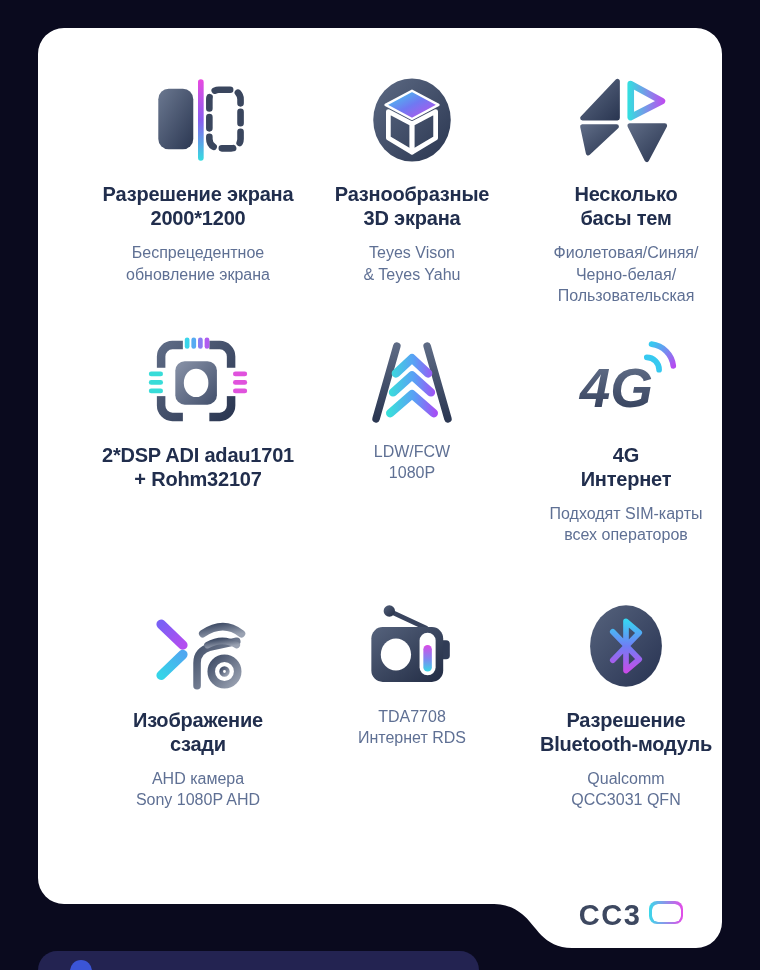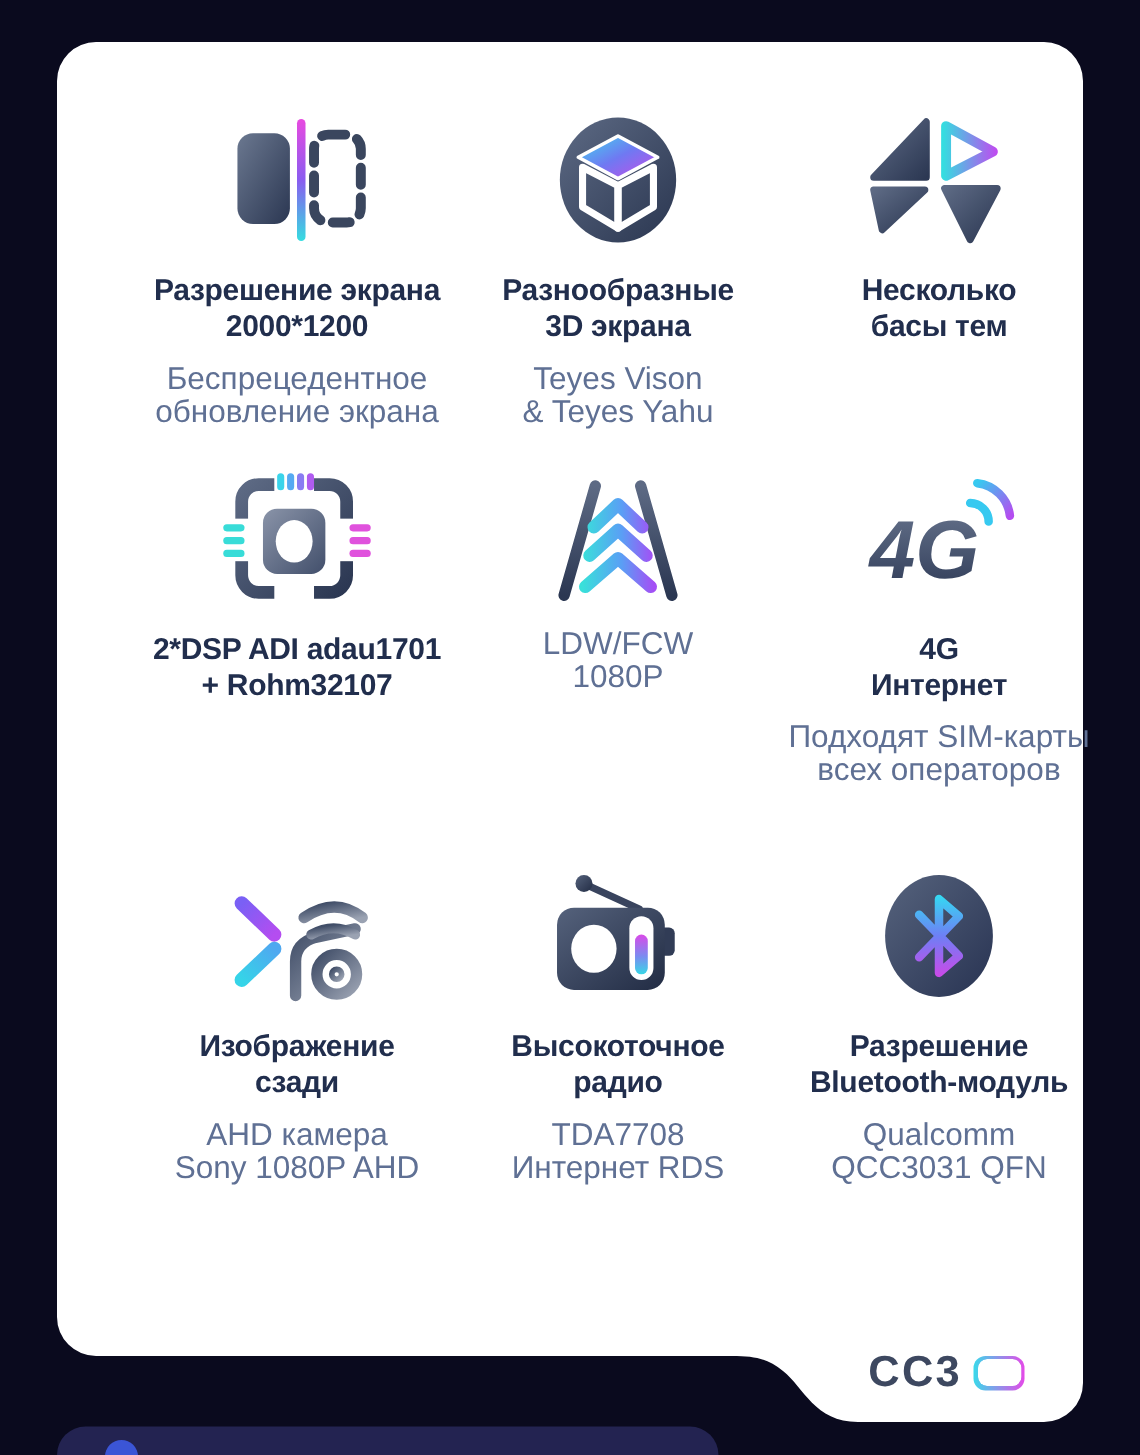--- a/index.html
+++ b/index.html
@@ -16,24 +16,24 @@
   .row { display:grid; grid-template-columns:repeat(3,1fr); column-gap:10px; }
   .row-1 { margin-bottom:26px; }
   .row-2 { margin-bottom:52px; }
   .cell { text-align:center; }
   .icon-box { height:96px; display:flex; align-items:center; justify-content:center; }
   .title {
     margin-top:14px; font-size:20px; line-height:24px; font-weight:700;
     color:#212e4d; white-space:pre-line; letter-spacing:-0.2px;
   }
   .subtitle {
-    margin-top:12px; font-size:21px; line-height:21.5px;
+    margin-top:12px; font-size:16px; line-height:21.5px;
     color:#5f7094; white-space:pre-line;
   }
-  .logo { position:absolute; top:901px; right:77px; z-index:3; display:flex; align-items:center; gap:8px; }
+  .logo { position:absolute; top:901px; right:77px; z-index:3; display:flex; align-items:flex-start; gap:8px; }
   .logo-text {
     font-size:29px; font-weight:700; color:#3d4860; letter-spacing:1.5px; line-height:28px;
   }
   .badge {
     display:inline-block; padding:2.5px; border-radius:8px;
     background:linear-gradient(90deg,#3ad9ea,#e44ae8);
   }
   .badge-inner {
     display:block; background:#ffffff; border-radius:6px; padding:1px 5px 2px;
     font-size:13px; font-weight:700; letter-spacing:1px;
@@ -129,20 +129,23 @@
               </linearGradient>
           </defs>
           <path d="M46 7 L46 46 L9 46 Z" fill="url(#sl3)" stroke="url(#sl3)" stroke-width="5" stroke-linejoin="round"></path>
           <path d="M60 10 L93 28 L60 45 Z" fill="none" stroke="url(#tr3)" stroke-width="7" stroke-linejoin="round"></path>
           <path d="M9 55 L45 55 L15 83 Z" fill="url(#sl3)" stroke="url(#sl3)" stroke-width="5" stroke-linejoin="round"></path>
           <path d="M59 54 L96 54 L77 90 Z" fill="url(#sl3)" stroke="url(#sl3)" stroke-width="5" stroke-linejoin="round"></path>
         </svg>
       </div>
       <div class="title">Несколько
 басы тем</div>
+      <div class="subtitle">Фиолетовая/Синяя/
+Черно-белая/
+Пользовательская</div>
     </div>
   </div>
 
   <div class="row row-2">
 
     <div class="cell">
       <div class="icon-box">
         <svg width="104" height="92" viewBox="0 0 110 96">
           <defs>
             <linearGradient id="sl4" x1="0" y1="0" x2="1" y2="1">
@@ -277,22 +280,20 @@
           </defs>
           <line x1="33" y1="12" x2="70" y2="29" stroke="#39445e" stroke-width="5" stroke-linecap="round"></line>
           <circle cx="31" cy="11" r="6" fill="url(#sl8)"></circle>
           <rect x="83" y="42" width="12" height="20" rx="4" fill="#313c56"></rect>
           <rect x="12" y="28" width="76" height="58" rx="12" fill="url(#sl8)"></rect>
           <ellipse cx="38" cy="57" rx="16" ry="17" fill="#ffffff"></ellipse>
           <rect x="63" y="34" width="17" height="45" rx="8.5" fill="#ffffff"></rect>
           <rect x="67" y="47" width="9" height="28" rx="4.5" fill="url(#bar8)"></rect>
         </svg>
       </div>
-      <div class="title">Высокоточное
-радио</div>
       <div class="subtitle">TDA7708
 Интернет RDS</div>
     </div>
 
     <div class="cell">
       <div class="icon-box">
         <svg width="104" height="92" viewBox="0 0 110 96">
           <defs>
             <linearGradient id="sl9" x1="0" y1="0" x2="1" y2="1">
                 <stop offset="0" stop-color="#56637d"></stop>

